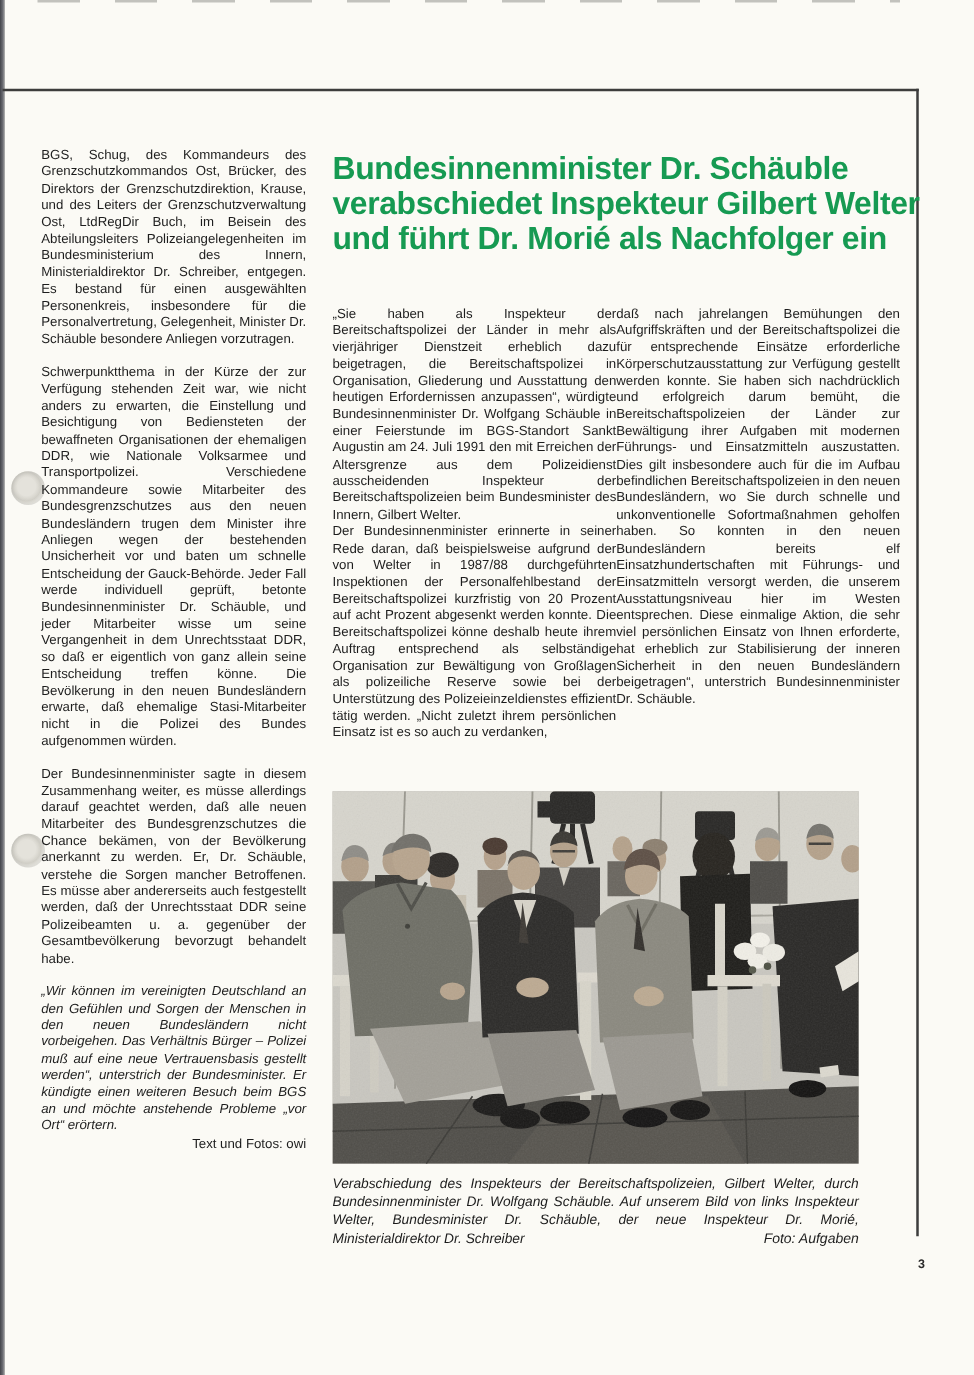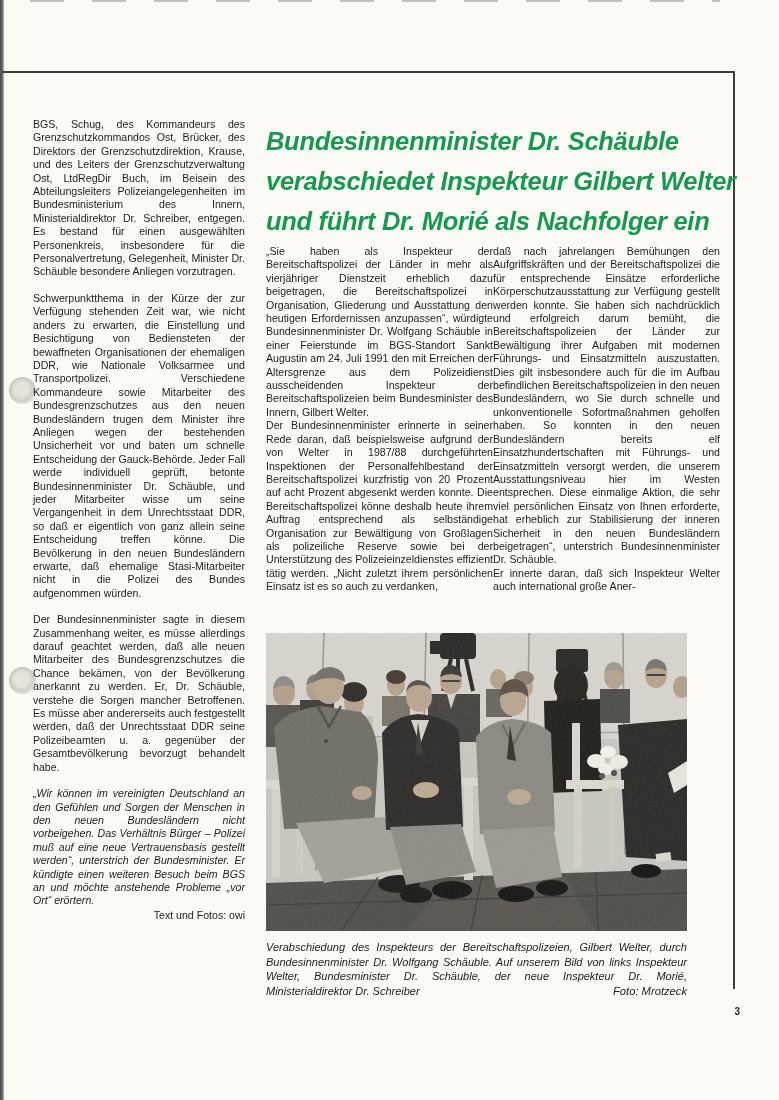--- a/index.html
+++ b/index.html
@@ -27,21 +27,21 @@
   }
   .punch.p1 { top:377px; }
   .punch.p2 { top:667px; }
   
   .frame-top   { position:absolute; left:2px;  top:71px;  width:733px; height:2px; background:#3d3d3c; }
   .frame-right { position:absolute; left:733px; top:71px; width:2px;  height:918px; background:#3d3d3c; }
 
   
   .headline {
     position:absolute; left:266px; top:121px; width:476px;
-    font-size:25.5px; line-height:40px; font-weight:700; font-style:italic;
+    font-size:25.5px; line-height:28px; font-weight:700; 
     letter-spacing:-0.3px;
   }
 
   
   .body-par {
     font-size:10.6px; line-height:13.4px;
     text-align:justify; text-align-last:left;
     margin-bottom:13px;
   }
   .body-par.cont { margin-bottom:0; }
@@ -90,21 +90,20 @@
   <div class="byline">Text und Fotos: owi</div>
 </div>
 
 <div class="two-col">
   <div class="col">
     <p class="body-par cont">„Sie haben als Inspekteur der Bereitschaftspolizei der Länder in mehr als vierjähriger Dienstzeit erheblich dazu beigetragen, die Bereitschaftspolizei in Organisation, Gliederung und Ausstattung den heutigen Erfordernissen anzupassen“, würdigte Bundesinnenminister Dr. Wolfgang Schäuble in einer Feierstunde im BGS-Standort Sankt Augustin am 24. Juli 1991 den mit Erreichen der Altersgrenze aus dem Polizeidienst ausscheidenden Inspekteur der Bereitschaftspolizeien beim Bundesminister des Innern, Gilbert Welter.</p>
     <p class="body-par cont">Der Bundesinnenminister erinnerte in seiner Rede daran, daß beispielsweise aufgrund der von Welter in 1987/88 durchgeführten Inspektionen der Personalfehlbestand der Bereitschaftspolizei kurzfristig von 20 Prozent auf acht Prozent abgesenkt werden konnte. Die Bereitschaftspolizei könne deshalb heute ihrem Auftrag entsprechend als selbständige Organisation zur Bewältigung von Großlagen als polizeiliche Reserve sowie bei der Unterstützung des Polizeieinzeldienstes effizient tätig werden. „Nicht zuletzt ihrem persönlichen Einsatz ist es so auch zu verdanken,</p>
   </div>
   <div class="col">
     <p class="body-par cont">daß nach jahrelangen Bemühungen den Aufgriffskräften und der Bereitschaftspolizei die für entsprechende Einsätze erforderliche Körperschutzausstattung zur Verfügung gestellt werden konnte. Sie haben sich nachdrücklich und erfolgreich darum bemüht, die Bereitschaftspolizeien der Länder zur Bewältigung ihrer Aufgaben mit modernen Führungs- und Einsatzmitteln auszustatten. Dies gilt insbesondere auch für die im Aufbau befindlichen Bereitschaftspolizeien in den neuen Bundesländern, wo Sie durch schnelle und unkonventionelle Sofortmaßnahmen geholfen haben. So konnten in den neuen Bundesländern bereits elf Einsatzhundertschaften mit Führungs- und Einsatzmitteln versorgt werden, die unserem Ausstattungsniveau hier im Westen entsprechen. Diese einmalige Aktion, die sehr viel persönlichen Einsatz von Ihnen erforderte, hat erheblich zur Stabilisierung der inneren Sicherheit in den neuen Bundesländern beigetragen“, unterstrich Bundesinnenminister Dr. Schäuble.</p>
-    <p class="body-par cont">Er innerte daran, daß sich Inspekteur Welter auch international große Aner-</p>
   </div>
 </div>
 
 <div class="photo-wrap">
   <svg viewBox="0 0 421 298" width="421" height="298" xmlns="http://www.w3.org/2000/svg">
     <defs>
       <filter id="grainF">
         <feTurbulence type="fractalNoise" baseFrequency="0.8" numOctaves="2"></feTurbulence>
         <feColorMatrix type="saturate" values="0"></feColorMatrix>
       </filter>
@@ -242,16 +241,16 @@
       <ellipse cx="250" cy="261" rx="18" ry="8" fill="#151414"></ellipse>
       <ellipse cx="286" cy="255" rx="16" ry="8" fill="#171615"></ellipse>
     </g>
 
     <rect width="421" height="298" filter="url(#grainF)" opacity="0.11"></rect>
   </svg>
 </div>
 
 <div class="caption-wrap">
   <p class="caption">Verabschiedung des Inspekteurs der Bereitschaftspolizeien, Gilbert Welter, durch Bundesinnenminister Dr. Wolfgang Schäuble. Auf unserem Bild von links Inspekteur Welter, Bundesminister Dr. Schäuble, der neue Inspekteur Dr. Morié, Ministerialdirektor Dr. Schreiber</p>
-  <div class="credit">Foto: Mrotzeck</div>
+  <div class="credit">Foto: Aufgaben</div>
 </div>
 
 <div class="page-num">3</div>
 
 </body></html>

